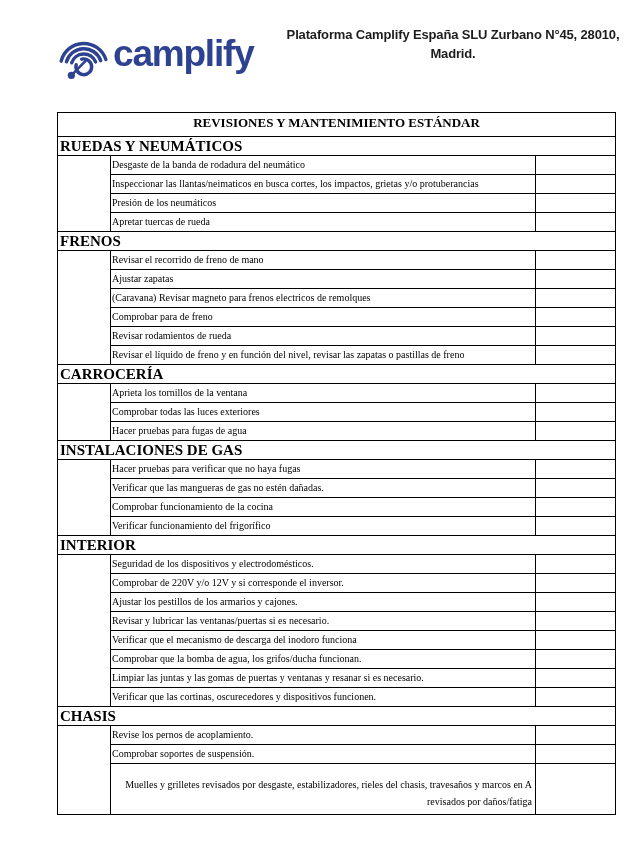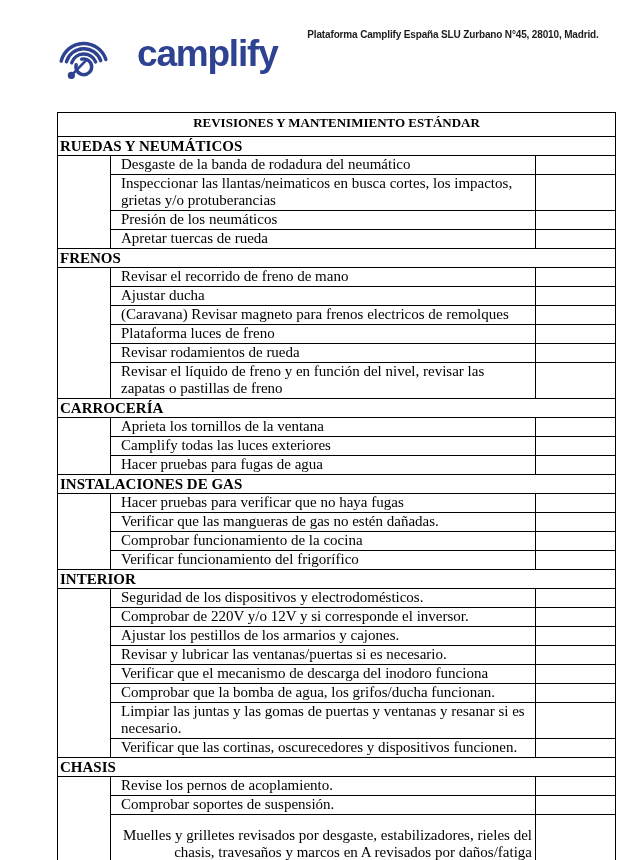--- a/index.html
+++ b/index.html
@@ -16,21 +16,20 @@
     color: #000000;
   }
 
   
   .logo {
     position: absolute;
     left: 56px;
     top: 30px;
     display: flex;
     align-items: flex-start;
-    gap: 24px;
   }
   .logo svg {
     width: 54px;
     height: 45px;
     margin-top: 6px;
     display: block;
   }
   .logo-wordmark {
     font-family: "Liberation Sans", sans-serif;
     font-weight: 700;
@@ -41,21 +40,21 @@
     margin-left: 3px;
   }
   .header-info {
     position: absolute;
     top: 26px;
     right: 24px;
     width: 334px;
     text-align: center;
     font-family: "Liberation Sans", sans-serif;
     font-weight: 700;
-    font-size: 10px;
+    font-size: 13px;
     letter-spacing: -0.15px;
     line-height: 18.5px;
     color: #1d1d1d;
   }
 
   
   table#checklist {
     position: absolute;
     top: 112px;
     left: 57px;
@@ -79,23 +78,23 @@
     line-height: 17px;
     padding: 1px 2px 5px 2px;
   }
   .section-name {
     font-weight: bold;
     font-size: 15px;
     line-height: 17px;
     padding: 1px 2px 0 2px;
   }
   .item-text {
-    font-size: 15px;
+    font-size: 10px;
     line-height: 17px;
-    padding: 0 3px 1px 10px;
+    padding: 0 3px 1px 1px;
   }
   #checklist tbody tr:last-child td.item-text {
     padding-top: 12px;
     padding-bottom: 4px;
     text-align: right;
   }
   .indent-cell { background: #ffffff; }
   .check-cell  { background: #ffffff; }
 </style>
 </head>
@@ -151,49 +150,49 @@
       </tr>
       <tr>
         <td colspan="3" class="section-name">FRENOS</td>
       </tr>
       <tr class="item-row">
         <td class="indent-cell" rowspan="6"></td>
         <td class="item-text">Revisar el recorrido de freno de mano</td>
         <td class="check-cell"></td>
       </tr>
       <tr class="item-row">
-        <td class="item-text">Ajustar ducha</td>
+        <td class="item-text">Ajustar zapatas</td>
         <td class="check-cell"></td>
       </tr>
       <tr class="item-row">
         <td class="item-text">(Caravana) Revisar magneto para frenos electricos de remolques</td>
         <td class="check-cell"></td>
       </tr>
       <tr class="item-row">
-        <td class="item-text">Plataforma luces de freno</td>
+        <td class="item-text">Comprobar para de freno</td>
         <td class="check-cell"></td>
       </tr>
       <tr class="item-row">
         <td class="item-text">Revisar rodamientos de rueda</td>
         <td class="check-cell"></td>
       </tr>
       <tr class="item-row">
         <td class="item-text">Revisar el líquido de freno y en función del nivel, revisar las zapatas o pastillas de freno</td>
         <td class="check-cell"></td>
       </tr>
       <tr>
         <td colspan="3" class="section-name">CARROCERÍA</td>
       </tr>
       <tr class="item-row">
         <td class="indent-cell" rowspan="3"></td>
         <td class="item-text">Aprieta los tornillos de la ventana</td>
         <td class="check-cell"></td>
       </tr>
       <tr class="item-row">
-        <td class="item-text">Camplify todas las luces exteriores</td>
+        <td class="item-text">Comprobar todas las luces exteriores</td>
         <td class="check-cell"></td>
       </tr>
       <tr class="item-row">
         <td class="item-text">Hacer pruebas para fugas de agua</td>
         <td class="check-cell"></td>
       </tr>
       <tr>
         <td colspan="3" class="section-name">INSTALACIONES DE GAS</td>
       </tr>
       <tr class="item-row">

